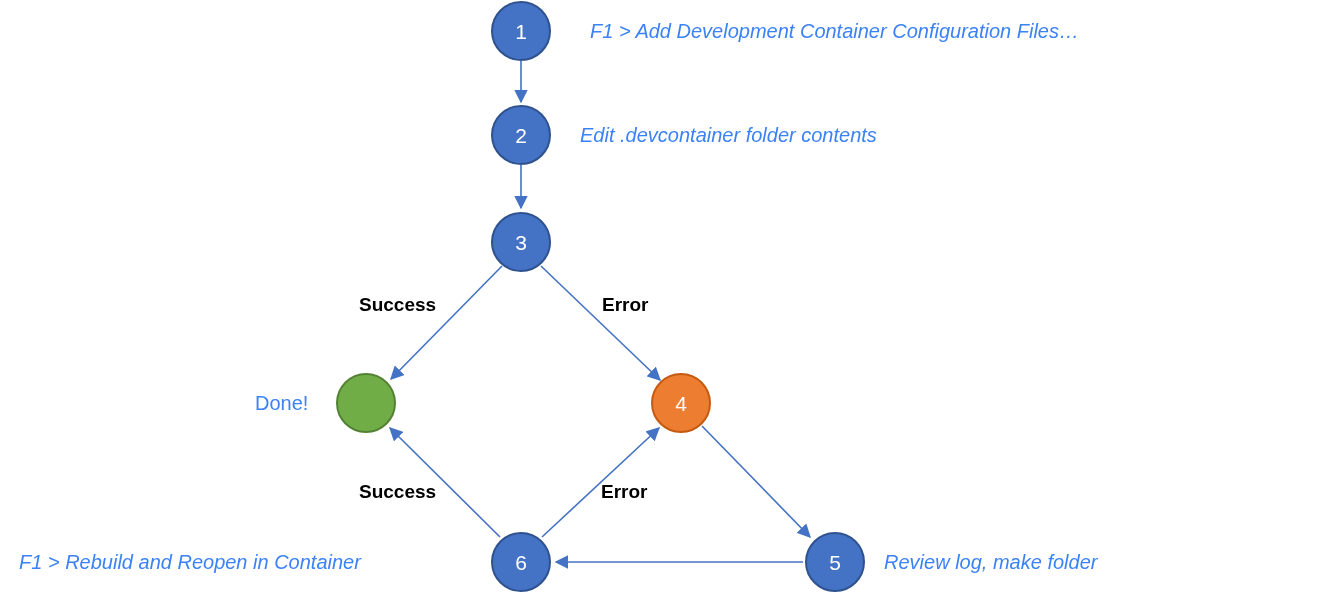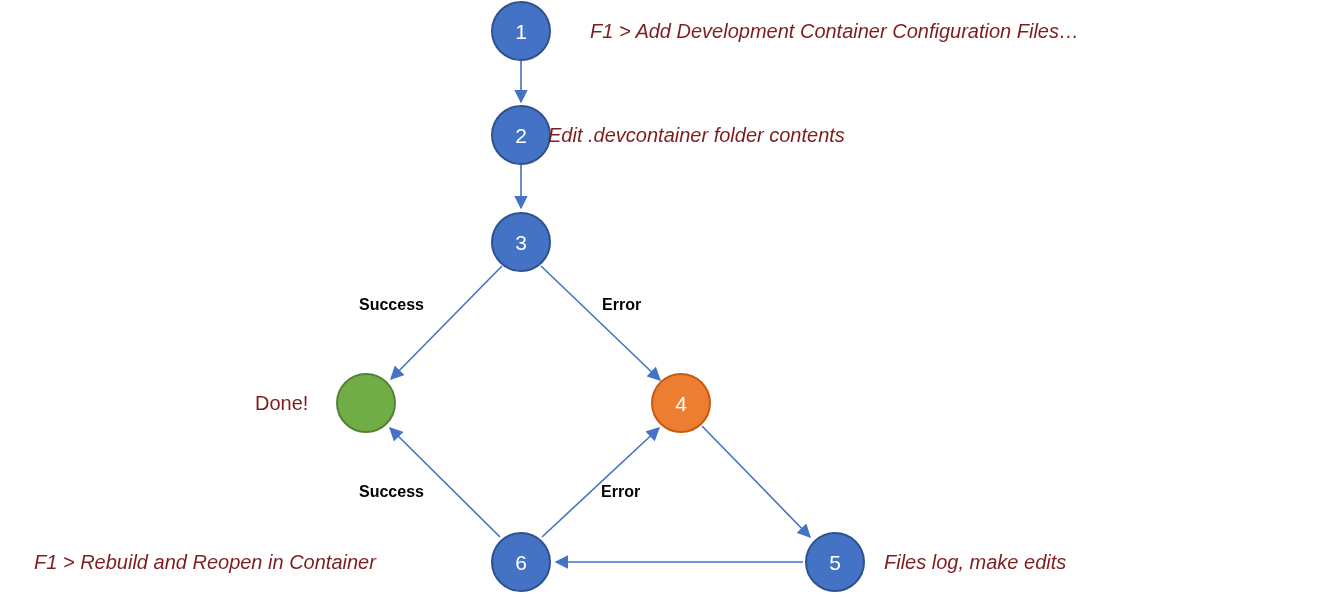--- a/index.html
+++ b/index.html
@@ -35,28 +35,28 @@
   .node-number {
     color: #ffffff;
     font-size: 21px;
     line-height: 1;
   }
   .annotation {
     position: absolute;
     font-style: italic;
     font-size: 20px;
     line-height: 24px;
-    color: #7f1d1d;
+    color: #3b82f6;
     white-space: nowrap;
   }
   .annotation.upright { font-style: normal; }
   .edge-label {
     position: absolute;
     font-weight: bold;
-    font-size: 16px;
+    font-size: 19px;
     line-height: 22px;
     color: #000000;
     white-space: nowrap;
   }
 </style>
 </head>
 <body>
 
 <div class="canvas">
 
@@ -92,23 +92,23 @@
     <span class="node-number">4</span>
   </div>
   <div class="node" style="left: 805px; top: 532px; background: rgb(68, 114, 196); border-color: rgb(47, 82, 143);">
     <span class="node-number">5</span>
   </div>
   <div class="node" style="left: 491px; top: 532px; background: rgb(68, 114, 196); border-color: rgb(47, 82, 143);">
     <span class="node-number">6</span>
   </div>
 
   <div class="annotation" style="left:590px; top:19px;">F1 &gt; Add Development Container Configuration Files…</div>
-  <div class="annotation" style="left:548px; top:123px;">Edit .devcontainer folder contents</div>
+  <div class="annotation" style="left:580px; top:123px;">Edit .devcontainer folder contents</div>
   <div class="annotation upright" style="left:255px; top:391px;">Done!</div>
-  <div class="annotation" style="left:884px; top:550px;">Files log, make edits</div>
-  <div class="annotation" style="left:34px;  top:550px;">F1 &gt; Rebuild and Reopen in Container</div>
+  <div class="annotation" style="left:884px; top:550px;">Review log, make folder</div>
+  <div class="annotation" style="left:19px;  top:550px;">F1 &gt; Rebuild and Reopen in Container</div>
 
   <div class="edge-label" style="left:359px; top:294px;">Success</div>
   <div class="edge-label" style="left:602px; top:294px;">Error</div>
   <div class="edge-label" style="left:359px; top:481px;">Success</div>
   <div class="edge-label" style="left:601px; top:481px;">Error</div>
 
 </div>
 
 </body></html>

